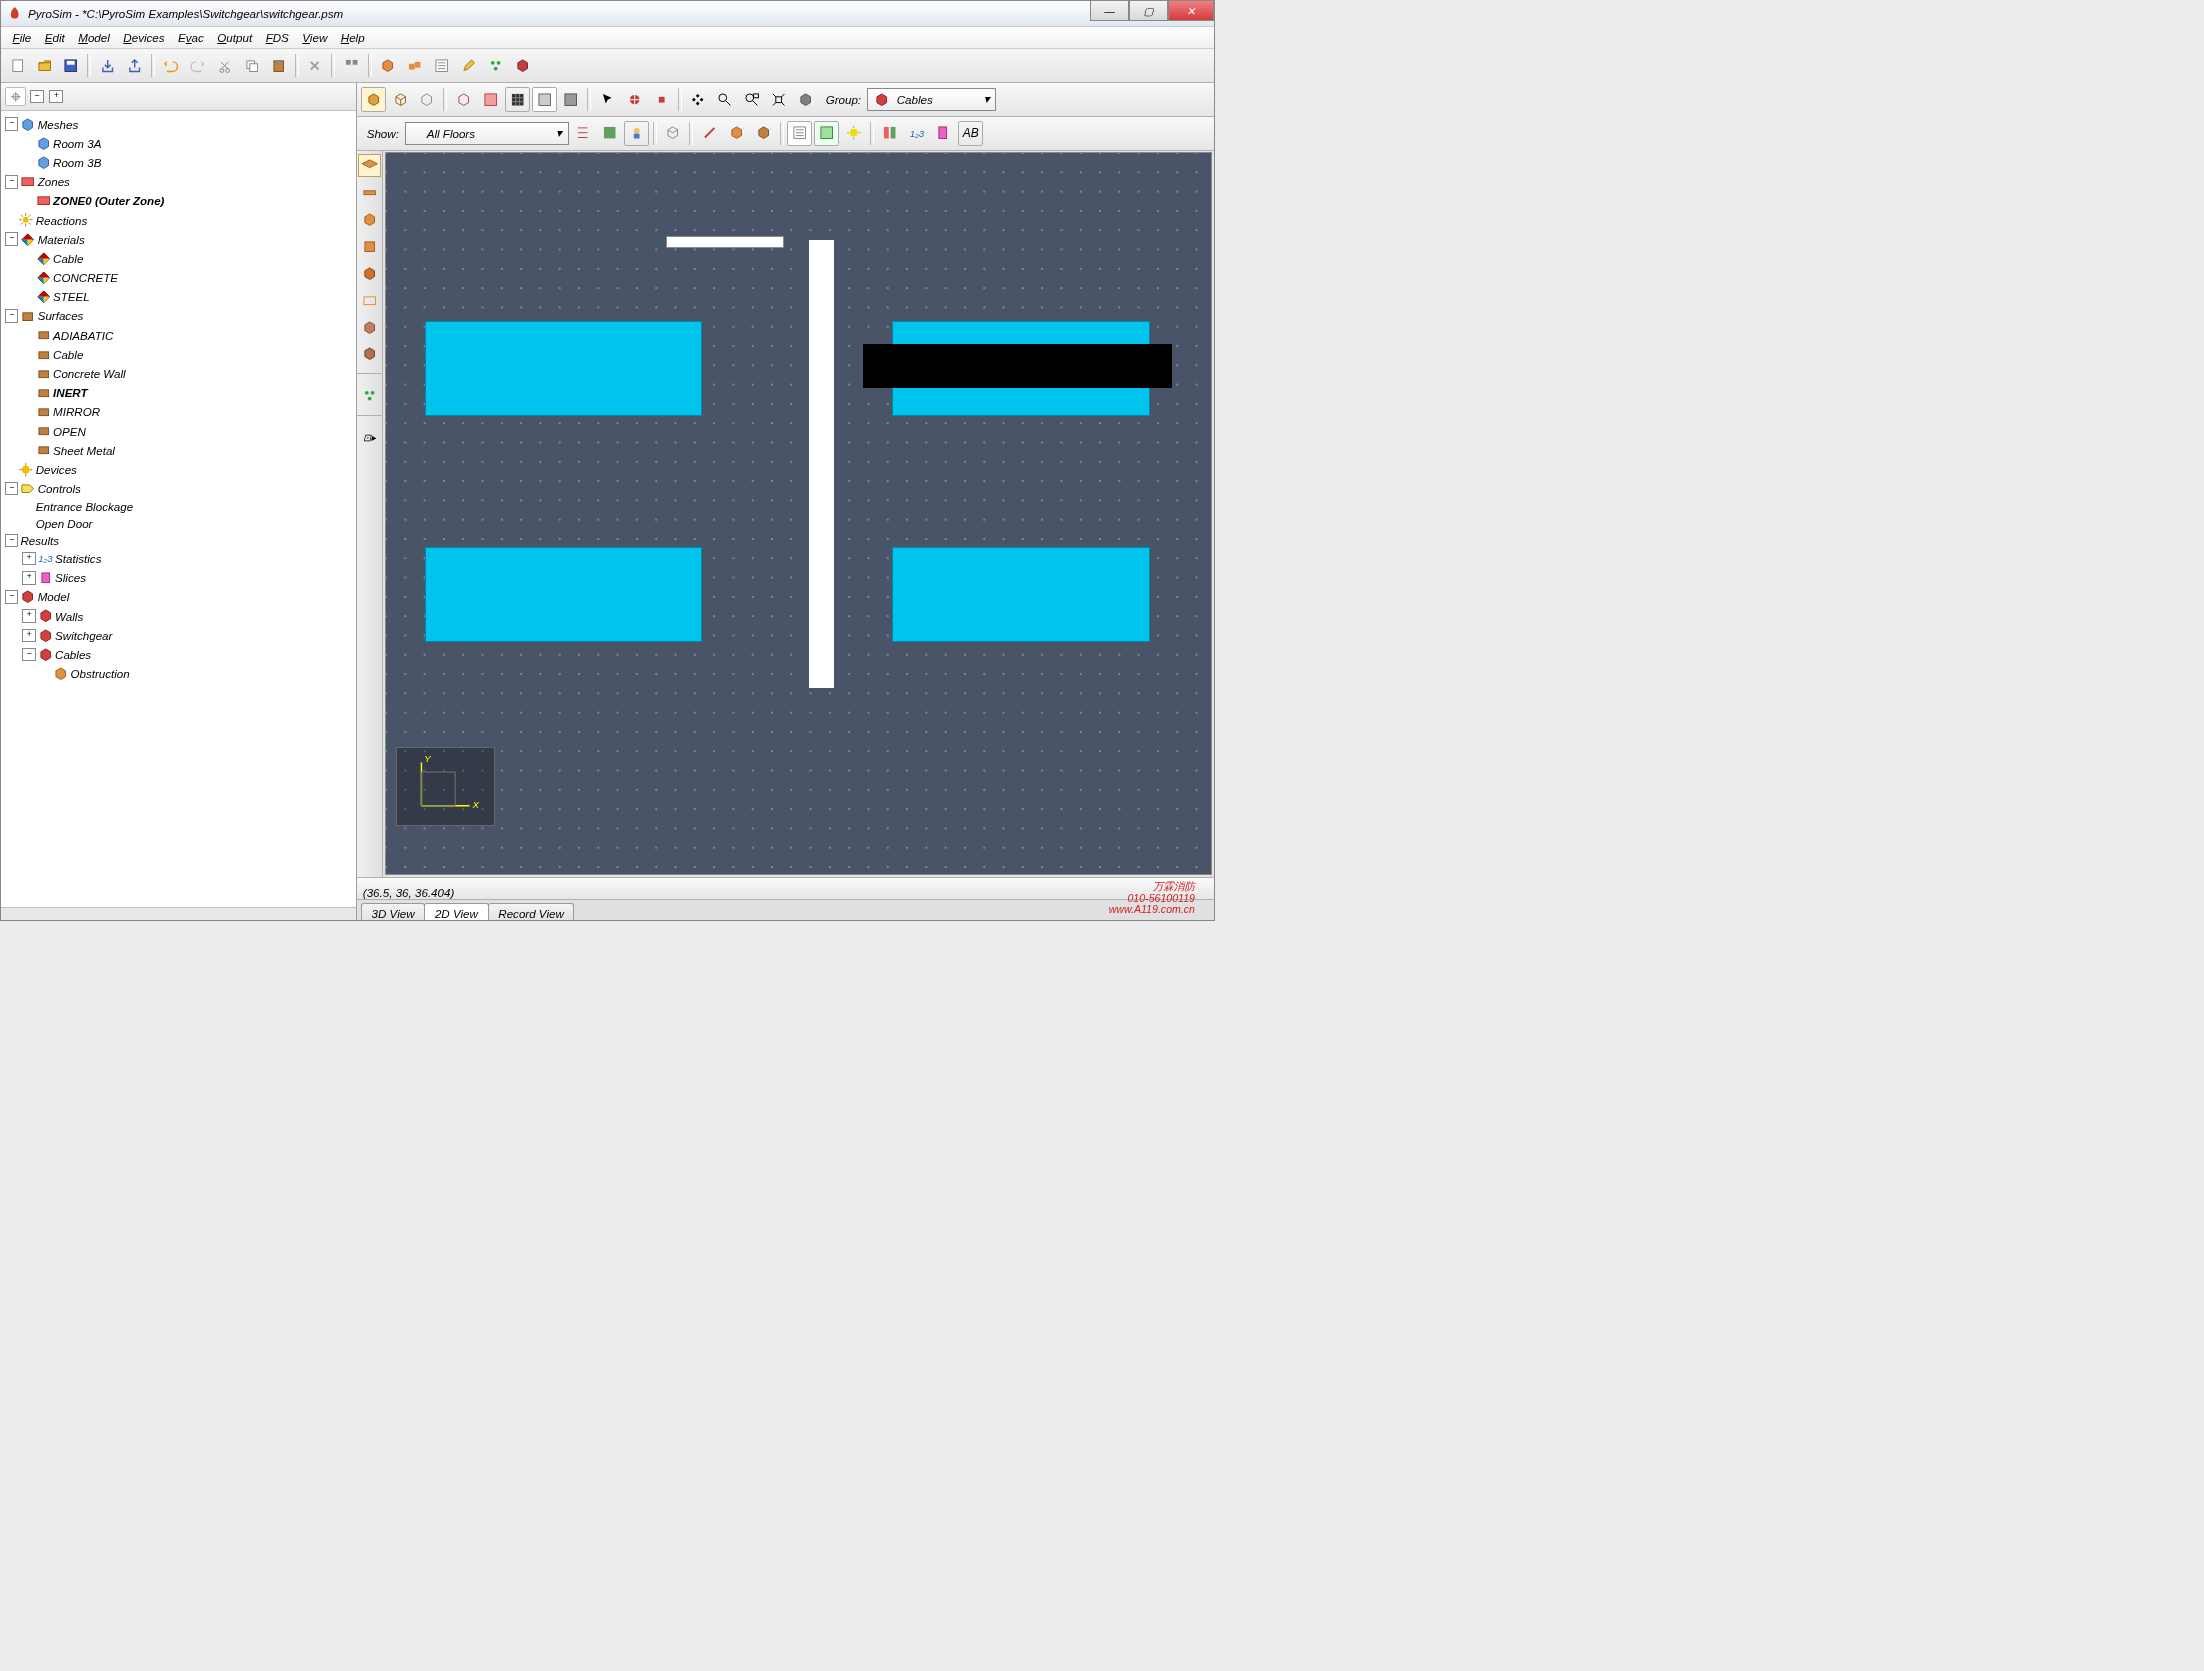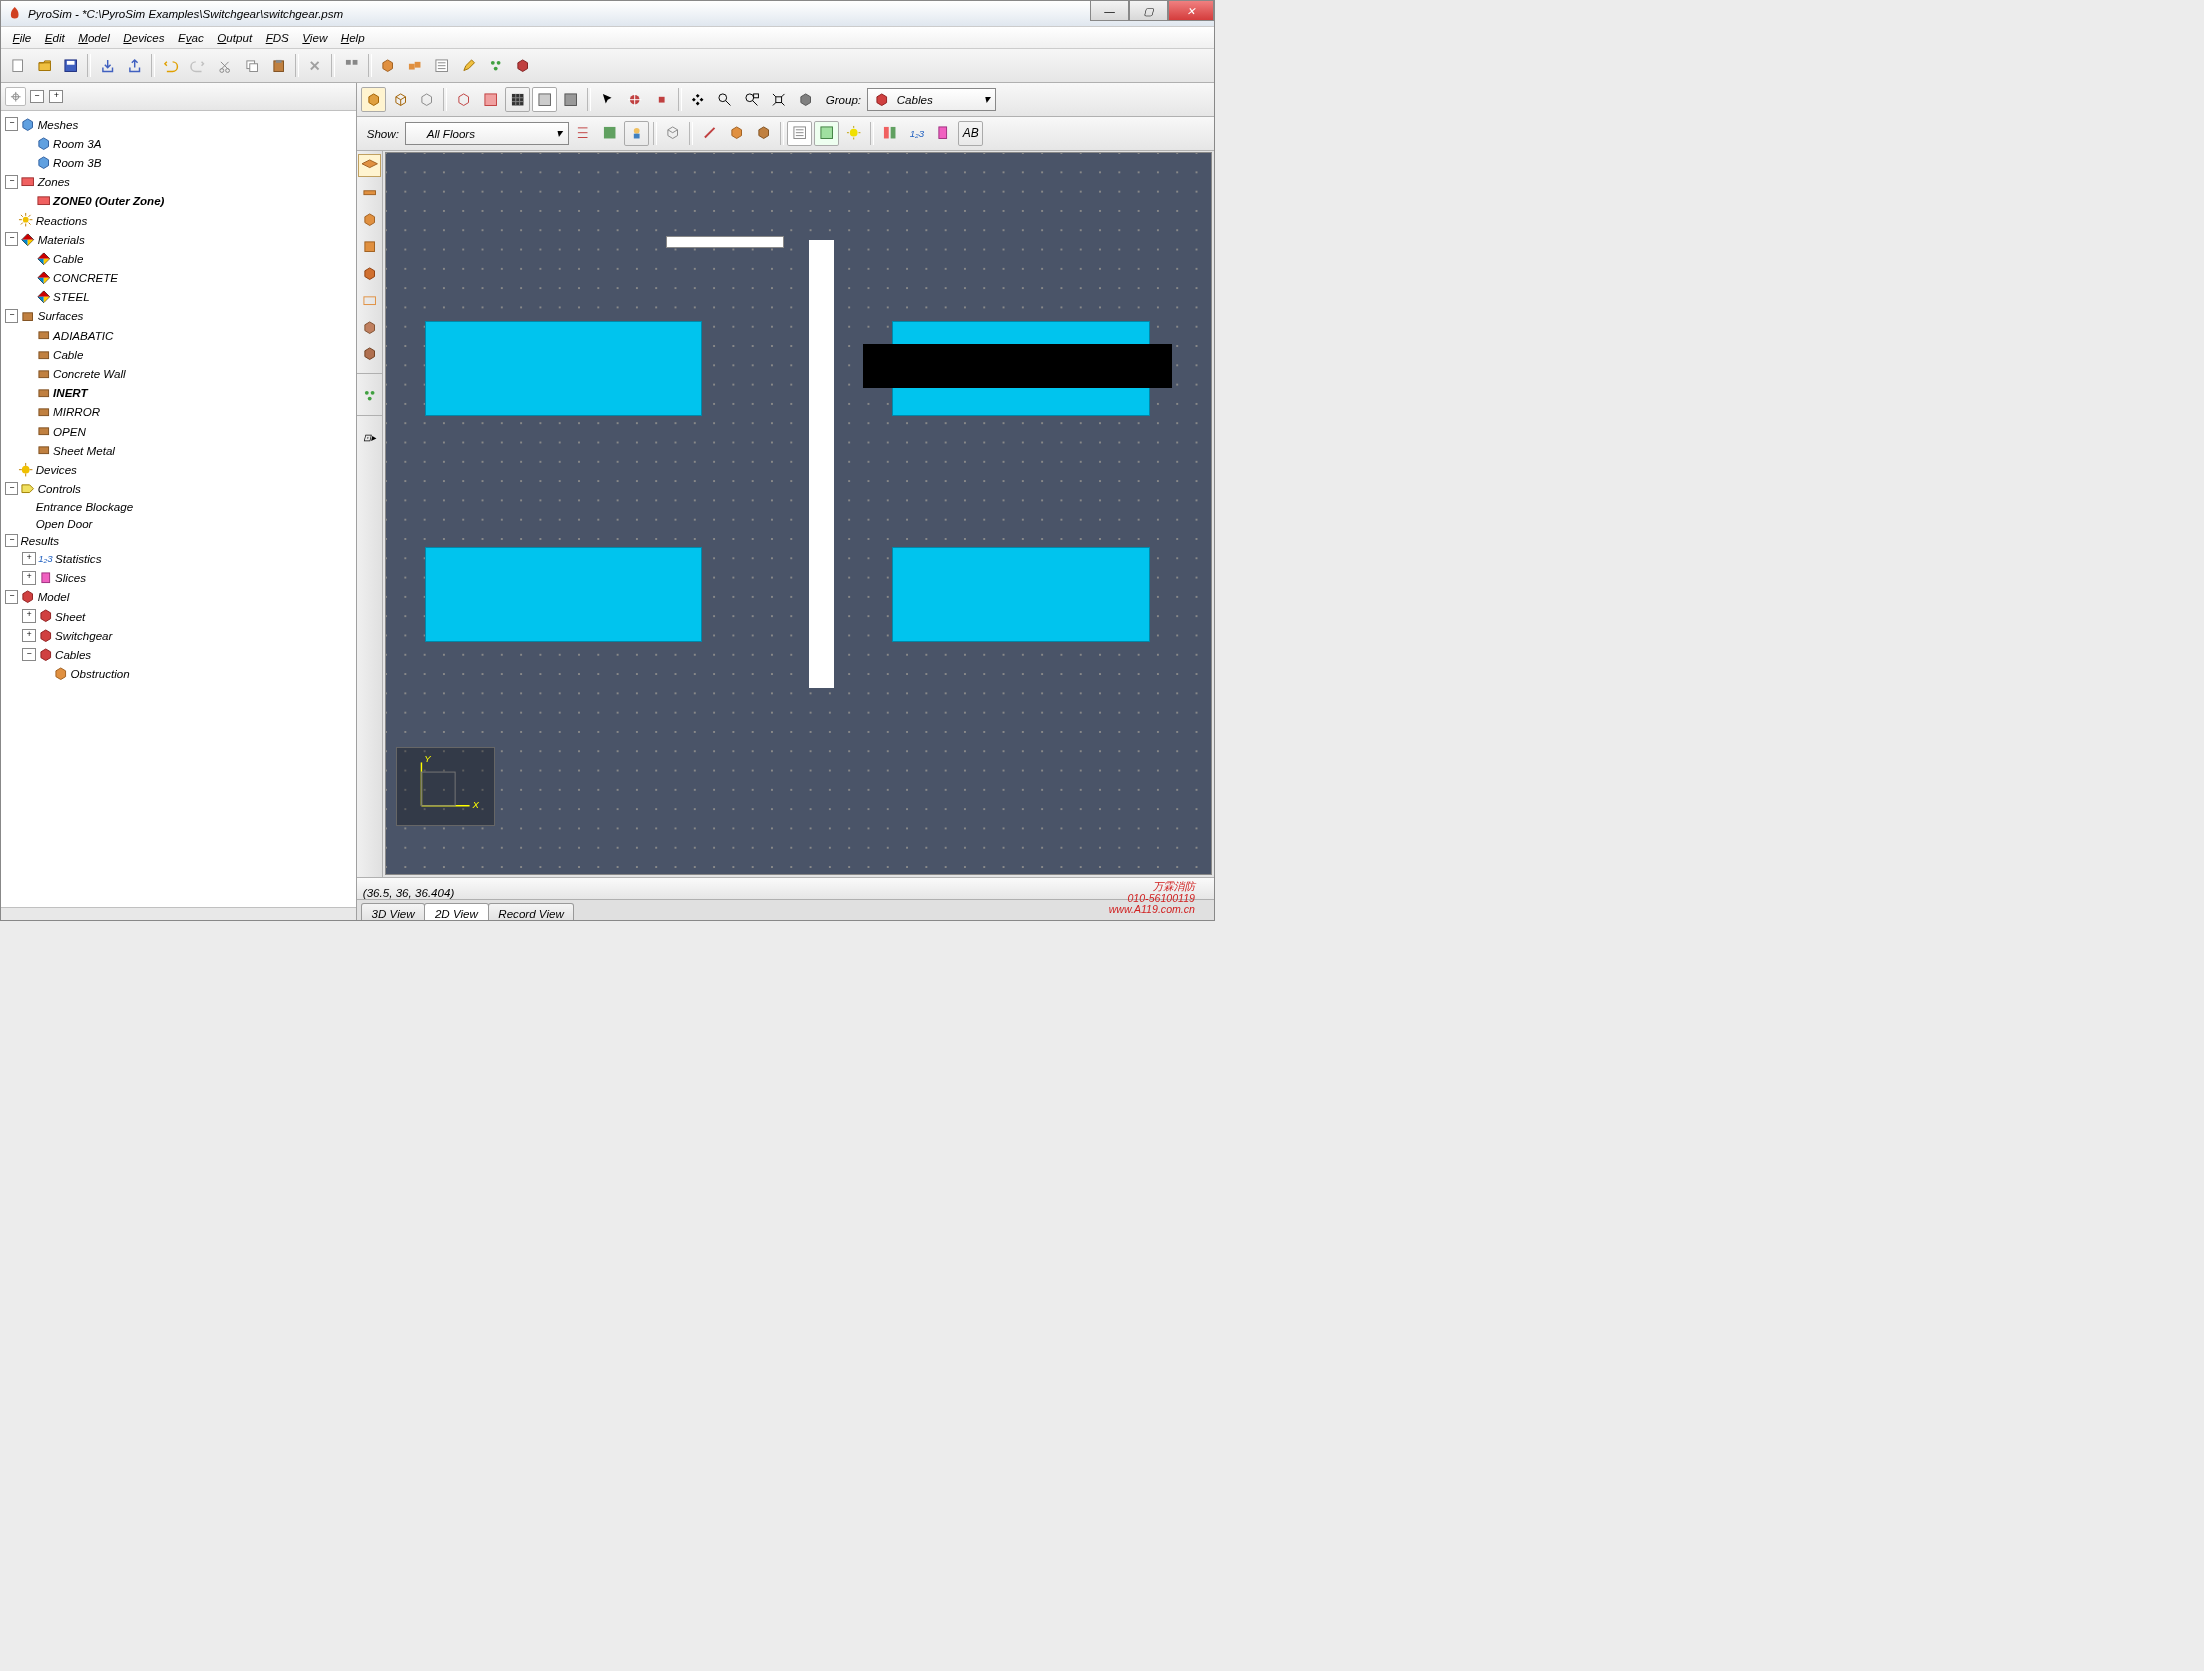--- a/index.html
+++ b/index.html
@@ -449,21 +449,21 @@
               <span>Model</span>
             </li>
           <ul>
             <li>
                 <span class="expander">+</span>
                 <span class="tree-icon">
                   <svg width="13.5" height="13.5" viewBox="0 0 14 14">
                     <path d="M2 4l5-3 5 3v6l-5 3-5-3z" fill="#d04040" stroke="#902020"></path>
                   </svg>
                 </span>
-                <span>Sheet</span>
+                <span>Walls</span>
               </li>
             <li>
                 <span class="expander">+</span>
                 <span class="tree-icon">
                   <svg width="13.5" height="13.5" viewBox="0 0 14 14">
                     <path d="M2 4l5-3 5 3v6l-5 3-5-3z" fill="#d04040" stroke="#902020"></path>
                   </svg>
                 </span>
                 <span>Switchgear</span>
               </li>

